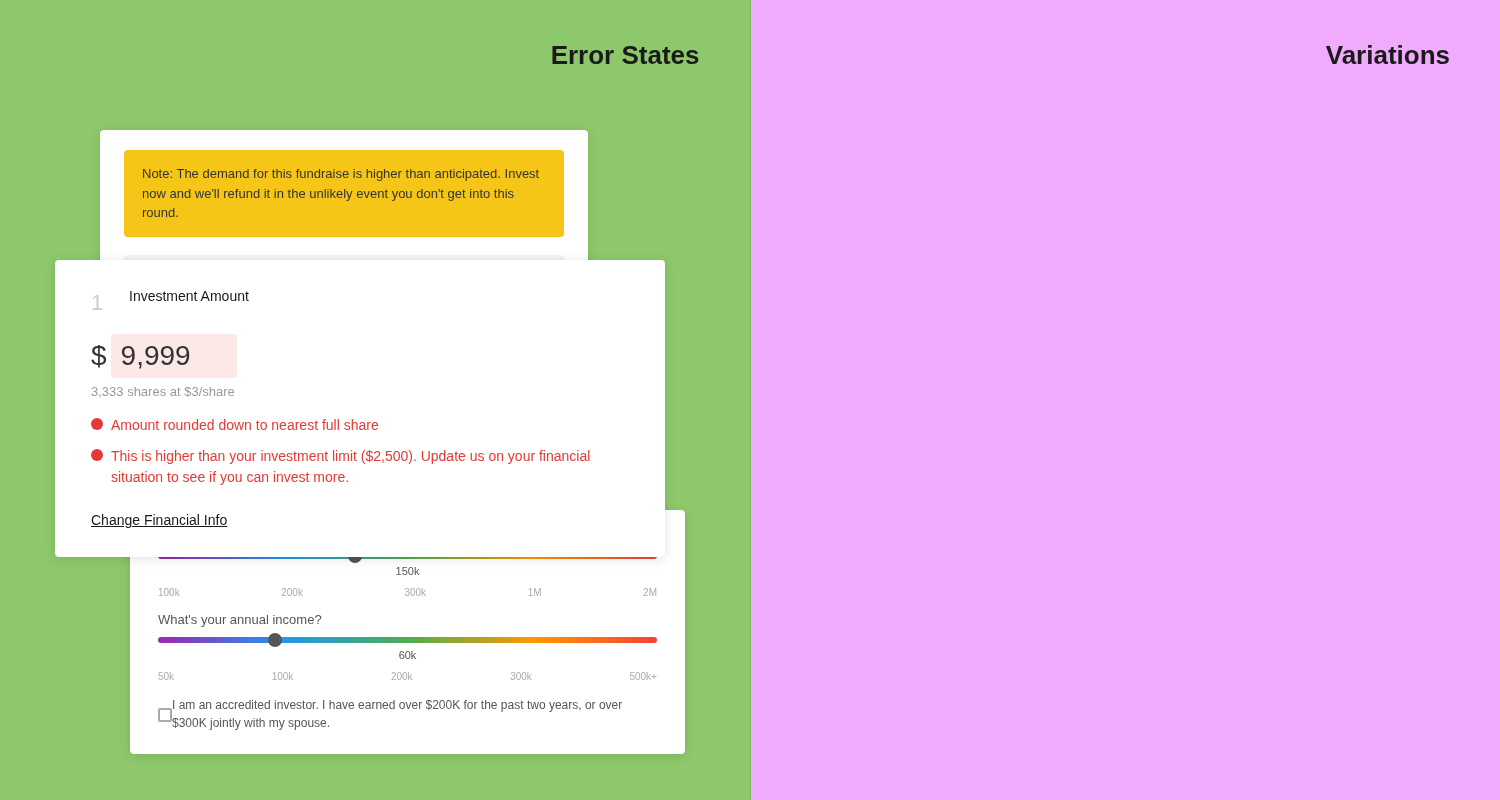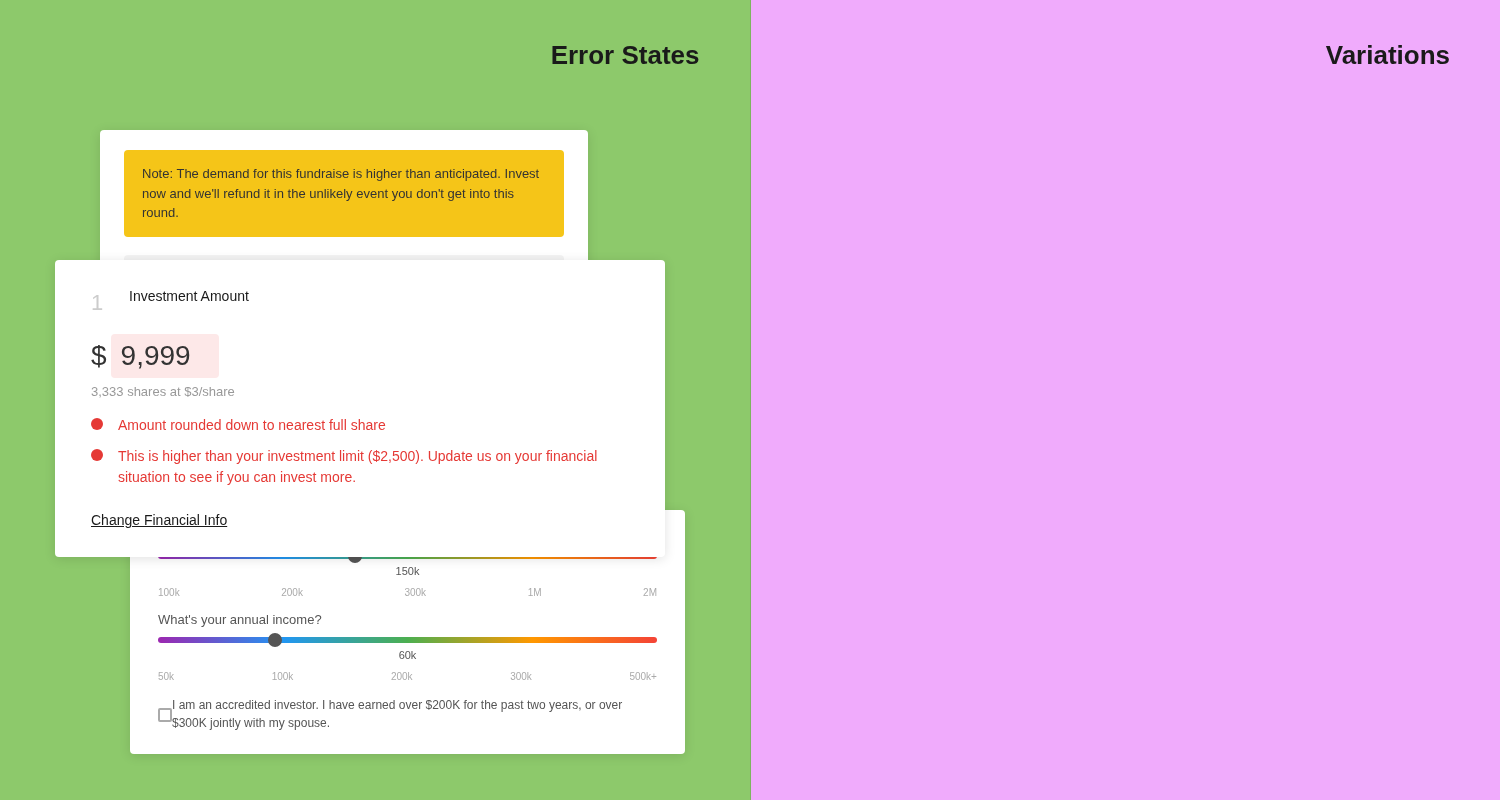--- a/index.html
+++ b/index.html
@@ -93,32 +93,32 @@
       color: #333;
     }
     .amount-input {
       background: #fde8e8;
       border: none;
       border-radius: 4px;
       font-size: 28px;
       font-weight: 300;
       color: #333;
       padding: 6px 10px;
-      width: 108px;
+      width: 126px;
       outline: none;
     }
     .shares-label {
       font-size: 13px;
       color: #999;
       margin-bottom: 16px;
     }
     .error-item {
       display: flex;
       align-items: flex-start;
-      gap: 15px;
+      gap: 8px;
       margin-bottom: 10px;
     }
     .error-dot {
       width: 12px;
       height: 12px;
       border-radius: 50%;
       background: #e53935;
       flex-shrink: 0;
       margin-top: 3px;
     }

